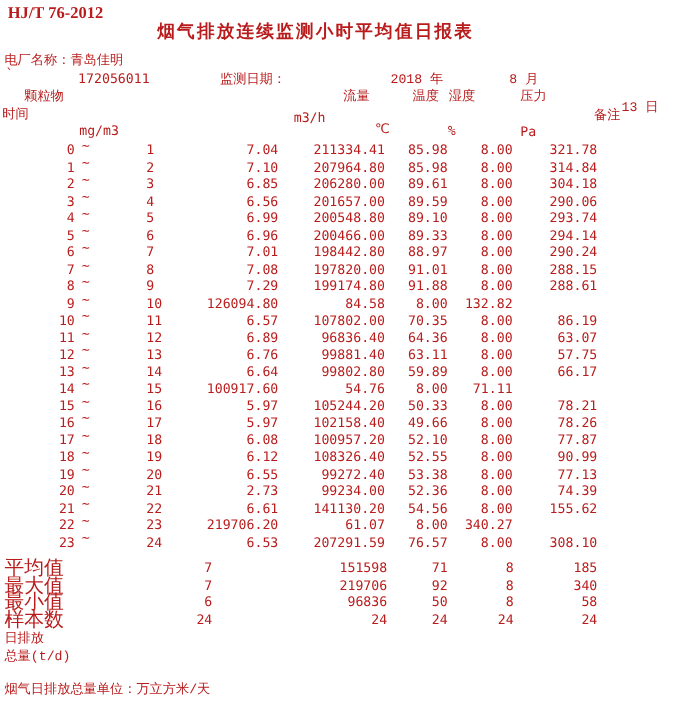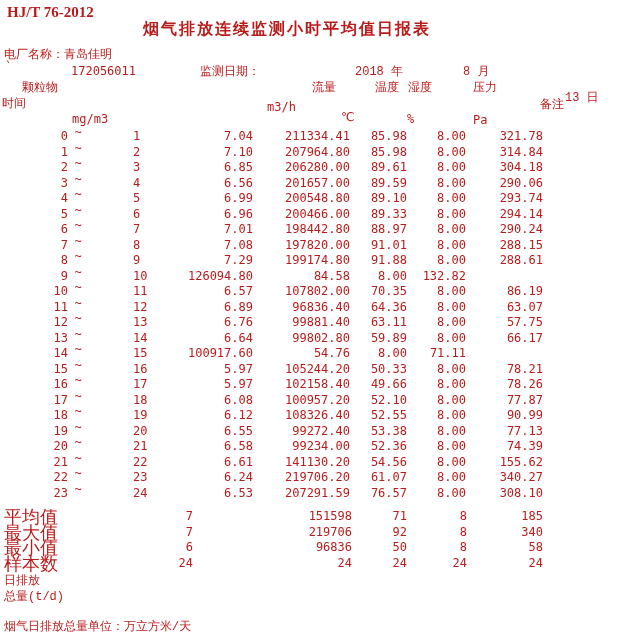--- a/index.html
+++ b/index.html
@@ -294,41 +294,40 @@
         <span class="c-pm">6.55</span>
         <span class="c-flow">99272.40</span>
         <span class="c-temp">53.38</span>
         <span class="c-hum">8.00</span>
         <span class="c-pres">77.13</span>
       </div>
       <div class="drow">
         <span class="c-start">20</span>
         <span class="c-tilde">~</span>
         <span class="c-end">21</span>
-        <span class="c-pm">6.58</span>
+        <span class="c-pm">2.73</span>
         <span class="c-flow">99234.00</span>
         <span class="c-temp">52.36</span>
         <span class="c-hum">8.00</span>
         <span class="c-pres">74.39</span>
       </div>
       <div class="drow">
         <span class="c-start">21</span>
         <span class="c-tilde">~</span>
         <span class="c-end">22</span>
         <span class="c-pm">6.61</span>
         <span class="c-flow">141130.20</span>
         <span class="c-temp">54.56</span>
         <span class="c-hum">8.00</span>
         <span class="c-pres">155.62</span>
       </div>
       <div class="drow">
         <span class="c-start">22</span>
         <span class="c-tilde">~</span>
         <span class="c-end">23</span>
-        <span class="c-pm">6.24</span>
         <span class="c-flow">219706.20</span>
         <span class="c-temp">61.07</span>
         <span class="c-hum">8.00</span>
         <span class="c-pres">340.27</span>
       </div>
       <div class="drow">
         <span class="c-start">23</span>
         <span class="c-tilde">~</span>
         <span class="c-end">24</span>
         <span class="c-pm">6.53</span>

